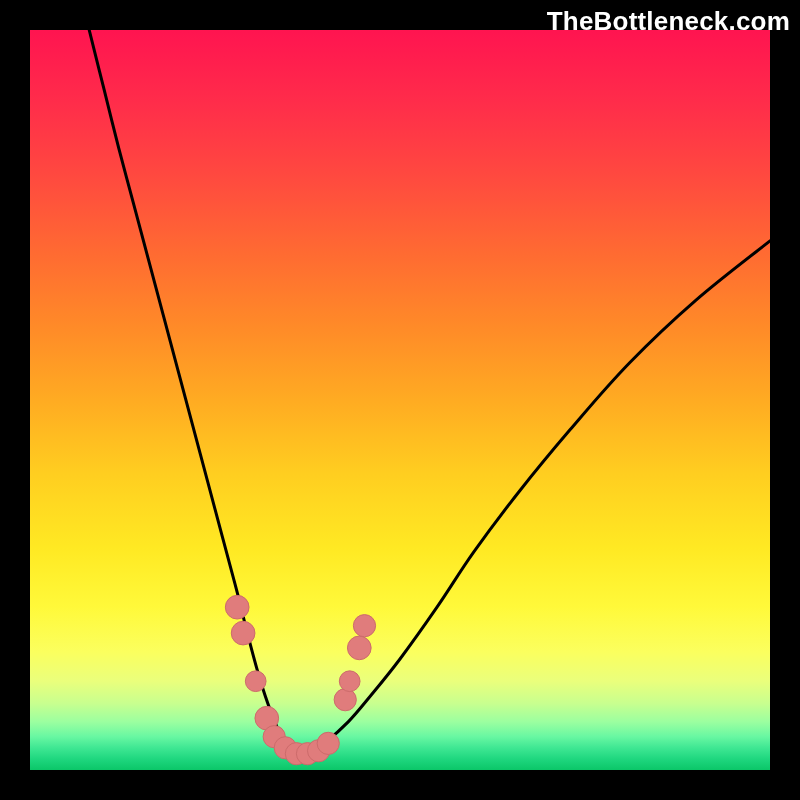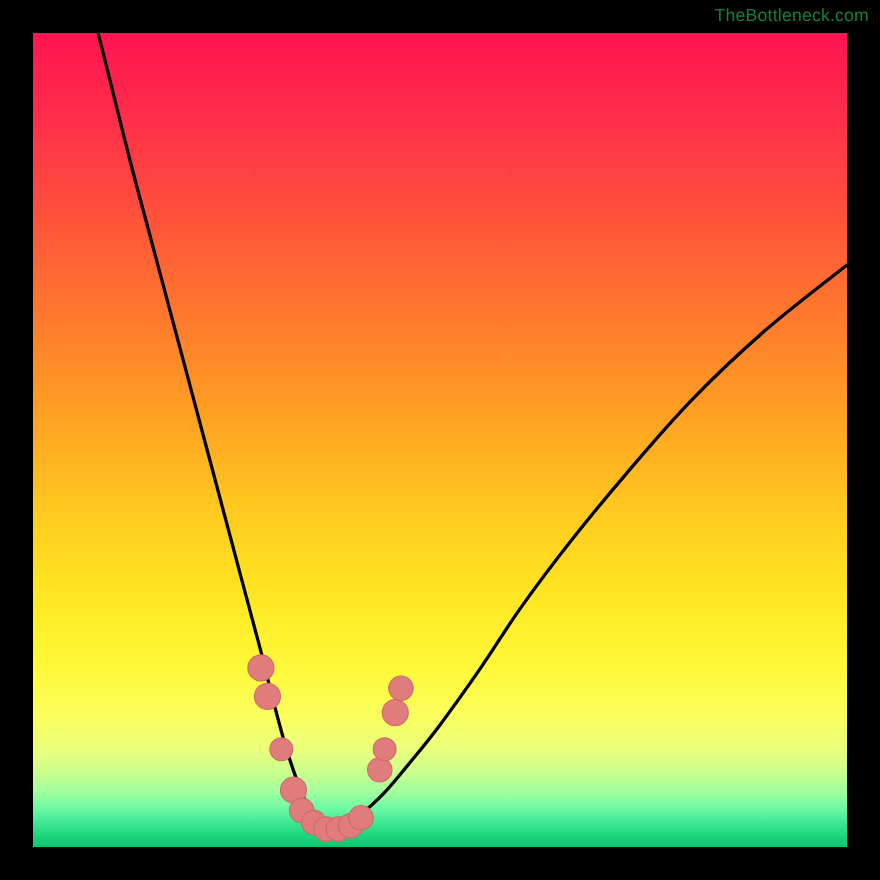--- a/index.html
+++ b/index.html
@@ -30,23 +30,23 @@
     position: absolute;
     left: 0;
     top: 0;
     width: 740px;
     height: 740px;
   }
   .watermark {
     position: absolute;
     top: 6px;
     right: 10px;
-    color: #15803d;
-    font-size: 16px;
-    font-weight: 400;
+    color: #ffffff;
+    font-size: 26px;
+    font-weight: 700;
     letter-spacing: 0.2px;
   }
 </style>
 </head>
 <body>
 
 <div class="watermark">TheBottleneck.com</div>
 
 <div class="frame">
   <svg class="gradient" viewBox="0 0 740 740" preserveAspectRatio="none">

